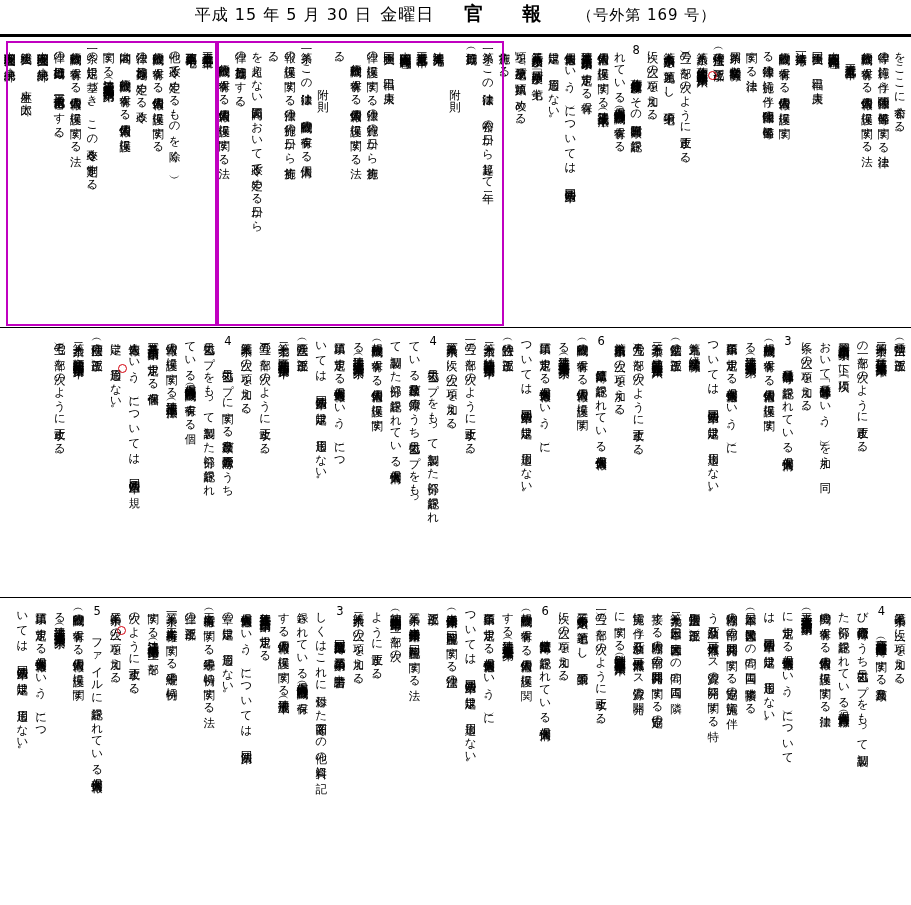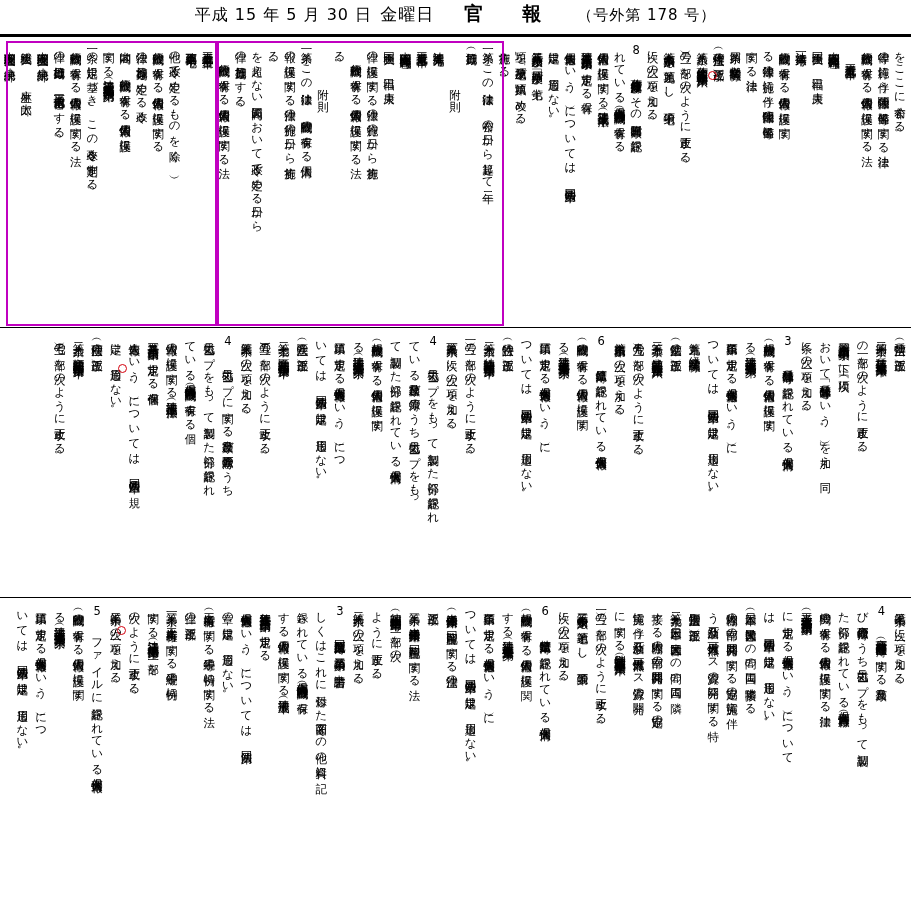--- a/index.html
+++ b/index.html
@@ -107,21 +107,21 @@
   }
 </style>
 </head>
 <body>
 
 <div class="masthead">
   <div class="masthead-inner">
     <span class="masthead-date">平成 15 年 5 月 30 日</span>
     <span class="masthead-weekday">金曜日</span>
     <span class="masthead-title">官　報</span>
-    <span class="masthead-issue">（号外第 178 号）</span>
+    <span class="masthead-issue">（号外第 169 号）</span>
   </div>
 </div>
 
 <div class="page">
 
   <div class="band band-1">
     <div class="cols" id="band1-cols">
         <div class="col">をここに公布する。</div>
         <div class="col">律等の施行に伴う関係法律の整備等に関する法律</div>
         <div class="col">行政機関の保有する個人情報の保護に関する法</div>

